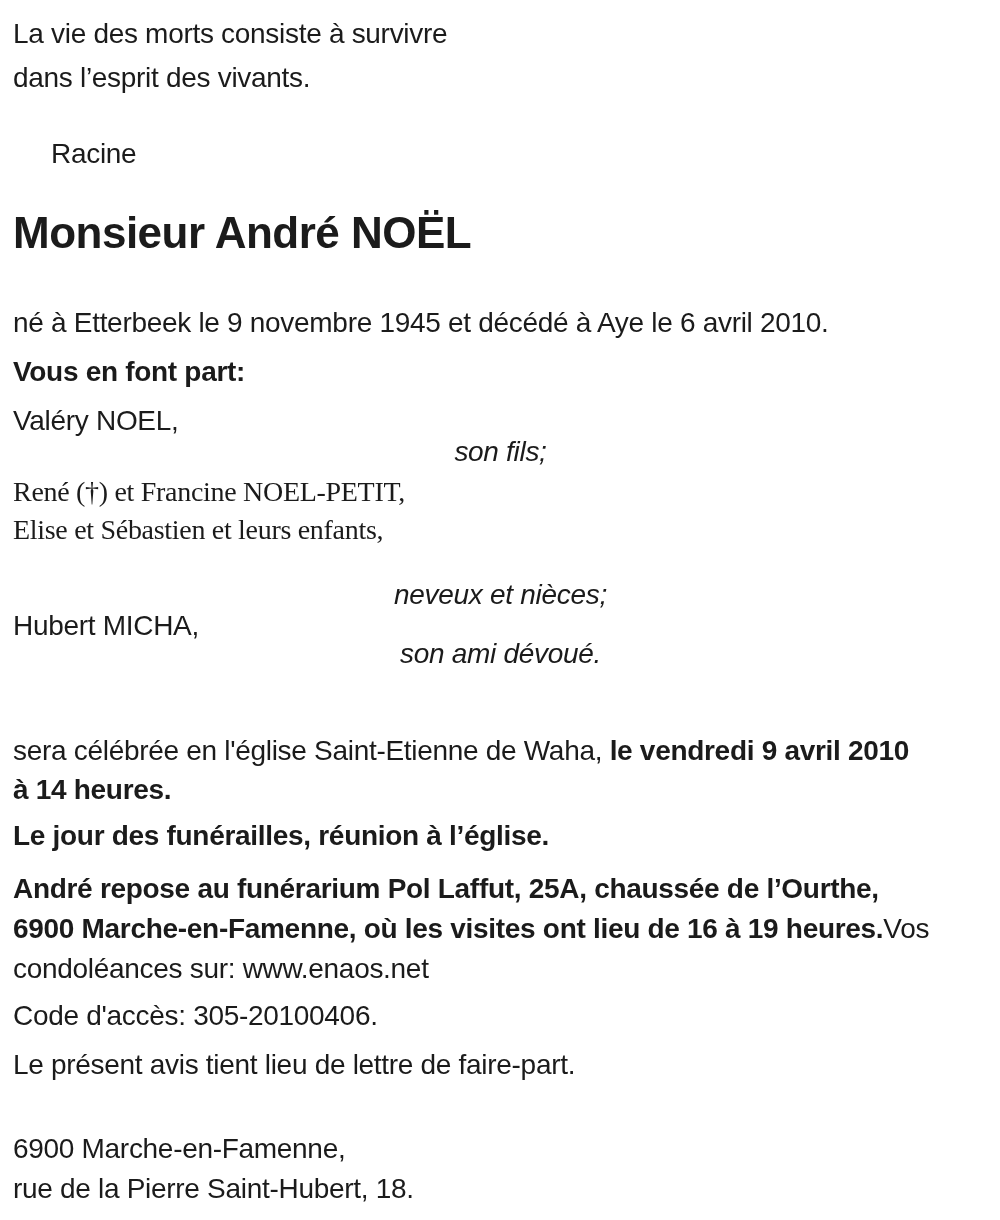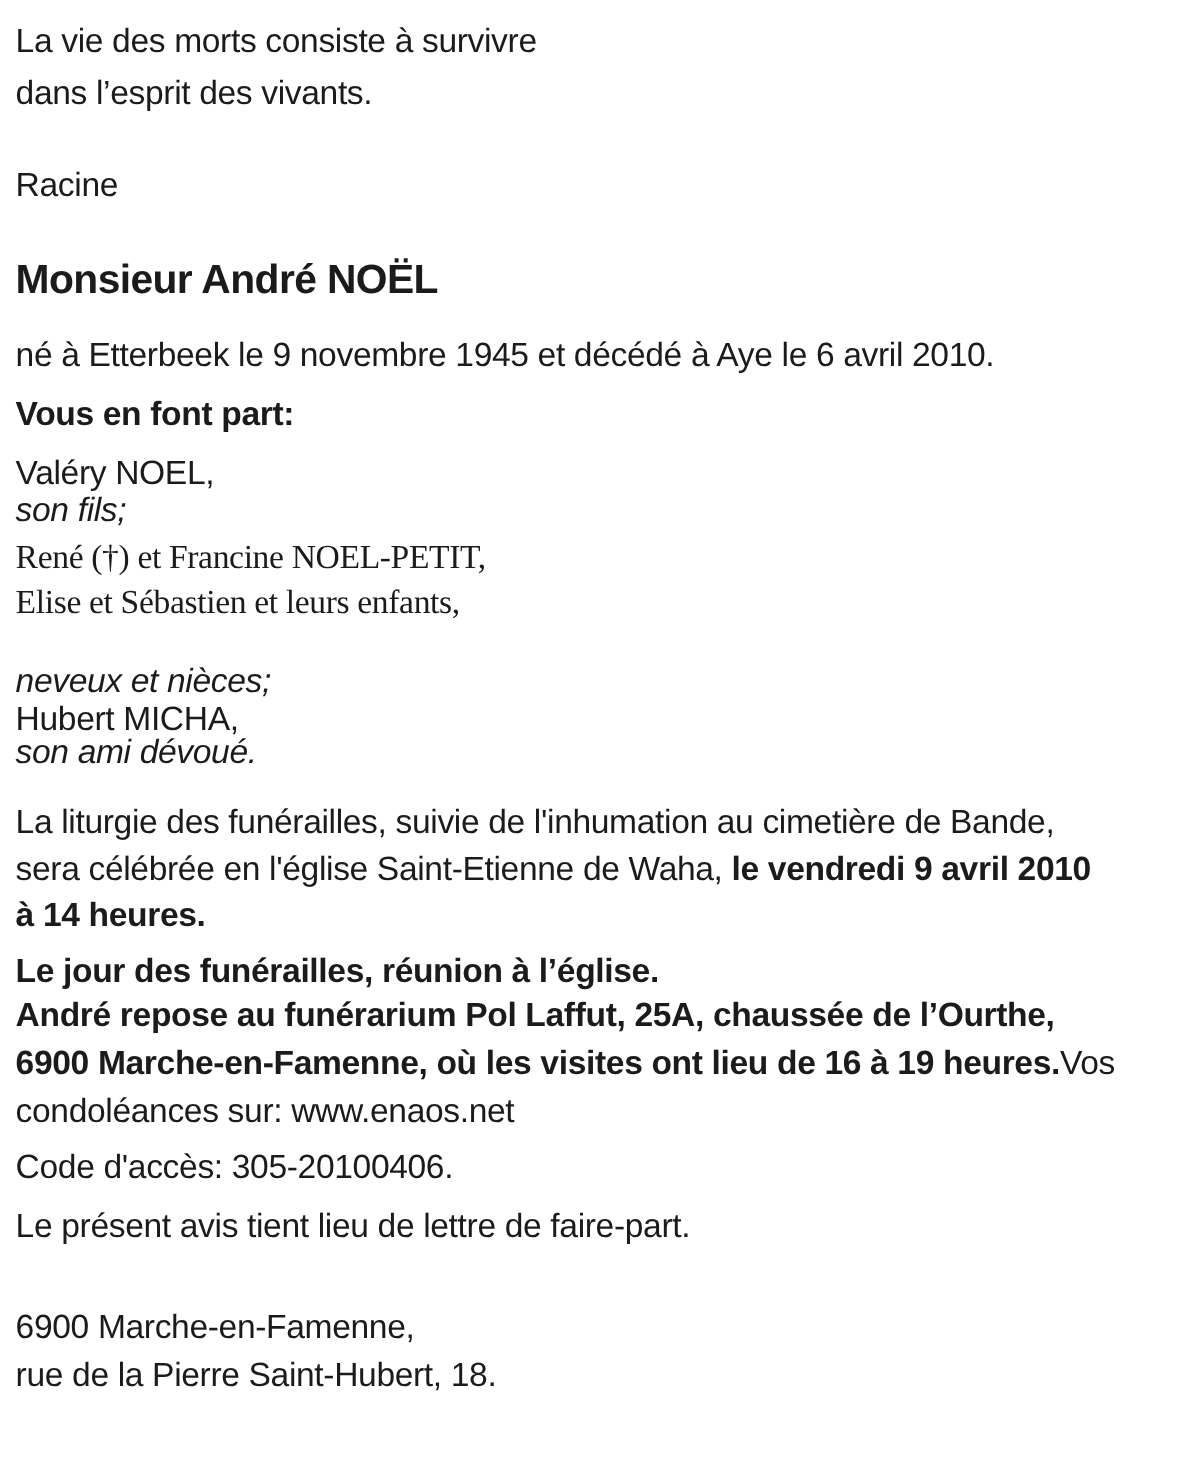--- a/index.html
+++ b/index.html
@@ -13,50 +13,51 @@
     box-sizing: border-box;
     padding: 12px 12px 0 13px;
     font-family: "Liberation Sans", sans-serif;
     font-size: 28px;
     color: #1b1b1b;
     letter-spacing: -0.3px;
   }
   p { margin: 0; }
   .b { font-weight: 700; }
   .right {
-    text-align: left;
+    text-align: center;
     font-style: italic;
   }
   .quote {
     font-weight: 400;
     line-height: 44px;
     margin-bottom: 36px;
   }
   .racine {
     line-height: 36px;
     margin-bottom: 36px;
+    margin-left: 38px;
   }
   .title {
-    font-size: 34px;
+    font-size: 44px;
     font-weight: 700;
     line-height: 50px;
     letter-spacing: -0.5px;
-    margin: 0 0 19px 0;
+    margin: 0 0 46px 0;
   }
   .born   { line-height: 38px; margin-bottom: 11px; }
   .part   { line-height: 38px; margin-bottom: 12px; font-weight: bold; }
   .name1  { line-height: 36px; }
   .role1  { line-height: 26px; margin-bottom: 8px; }
   .names2 { line-height: 38px; font-family: Liberation Serif, serif; }
   .roles2 { line-height: 40px; margin-top: -14px; }
   .name3  { line-height: 34px; margin-top: -6px; }
   .role3  { line-height: 26px; margin-top: -2px; }
   .funeral { line-height: 39px; margin-top: 25px; }
   .jour    { line-height: 34px; margin-top: 10px; font-weight: 700; }
-  .repose  { line-height: 40px; }
+  .repose  { line-height: 40px; margin-top: 16px; }
   .code    { line-height: 34px; margin-top: 10px; }
   .avis    { line-height: 34px; margin-top: 15px; }
   .address { line-height: 40px; margin-top: 47px; }
 </style>
 </head>
 <body>
 
 <p class="quote"><span>La vie des morts consiste à survivre</span><br><span>dans l’esprit des vivants.</span></p>
 
 <p class="racine">Racine</p>
@@ -69,21 +70,21 @@
 
 <p class="name1">Valéry NOEL,</p>
 <p class="right role1">son fils;</p>
 
 <p class="names2"><span>René (†) et Francine NOEL-PETIT,</span><br><span>Elise et Sébastien et leurs enfants,</span></p>
 <p class="right roles2"><br><span>neveux et nièces;</span></p>
 
 <p class="name3">Hubert MICHA,</p>
 <p class="right role3">son ami dévoué.</p>
 
-<p class="funeral"><span>La liturgie des funérailles, suivie de l'inhumation au cimetière de Bande,</span><br><span>sera célébrée en l'église Saint-Etienne de Waha, </span><span class="b">le vendredi 9 avril 2010</span><br><span class="b">à 14 heures.</span></p>
+<p class="funeral"><br><span>sera célébrée en l'église Saint-Etienne de Waha, </span><span class="b">le vendredi 9 avril 2010</span><br><span class="b">à 14 heures.</span></p>
 
 <p class="jour">Le jour des funérailles, réunion à l’église.</p>
 
 <p class="repose"><span class="b">André repose au funérarium Pol Laffut, 25A, chaussée de l’Ourthe,</span><br><span class="b">6900 Marche-en-Famenne, où les visites ont lieu de 16 à 19 heures.</span><span>Vos</span><br><span>condoléances sur: www.enaos.net</span></p>
 
 <p class="code">Code d'accès: 305-20100406.</p>
 
 <p class="avis">Le présent avis tient lieu de lettre de faire-part.</p>
 
 <p class="address"><span>6900 Marche-en-Famenne,</span><br><span>rue de la Pierre Saint-Hubert, 18.</span></p>

